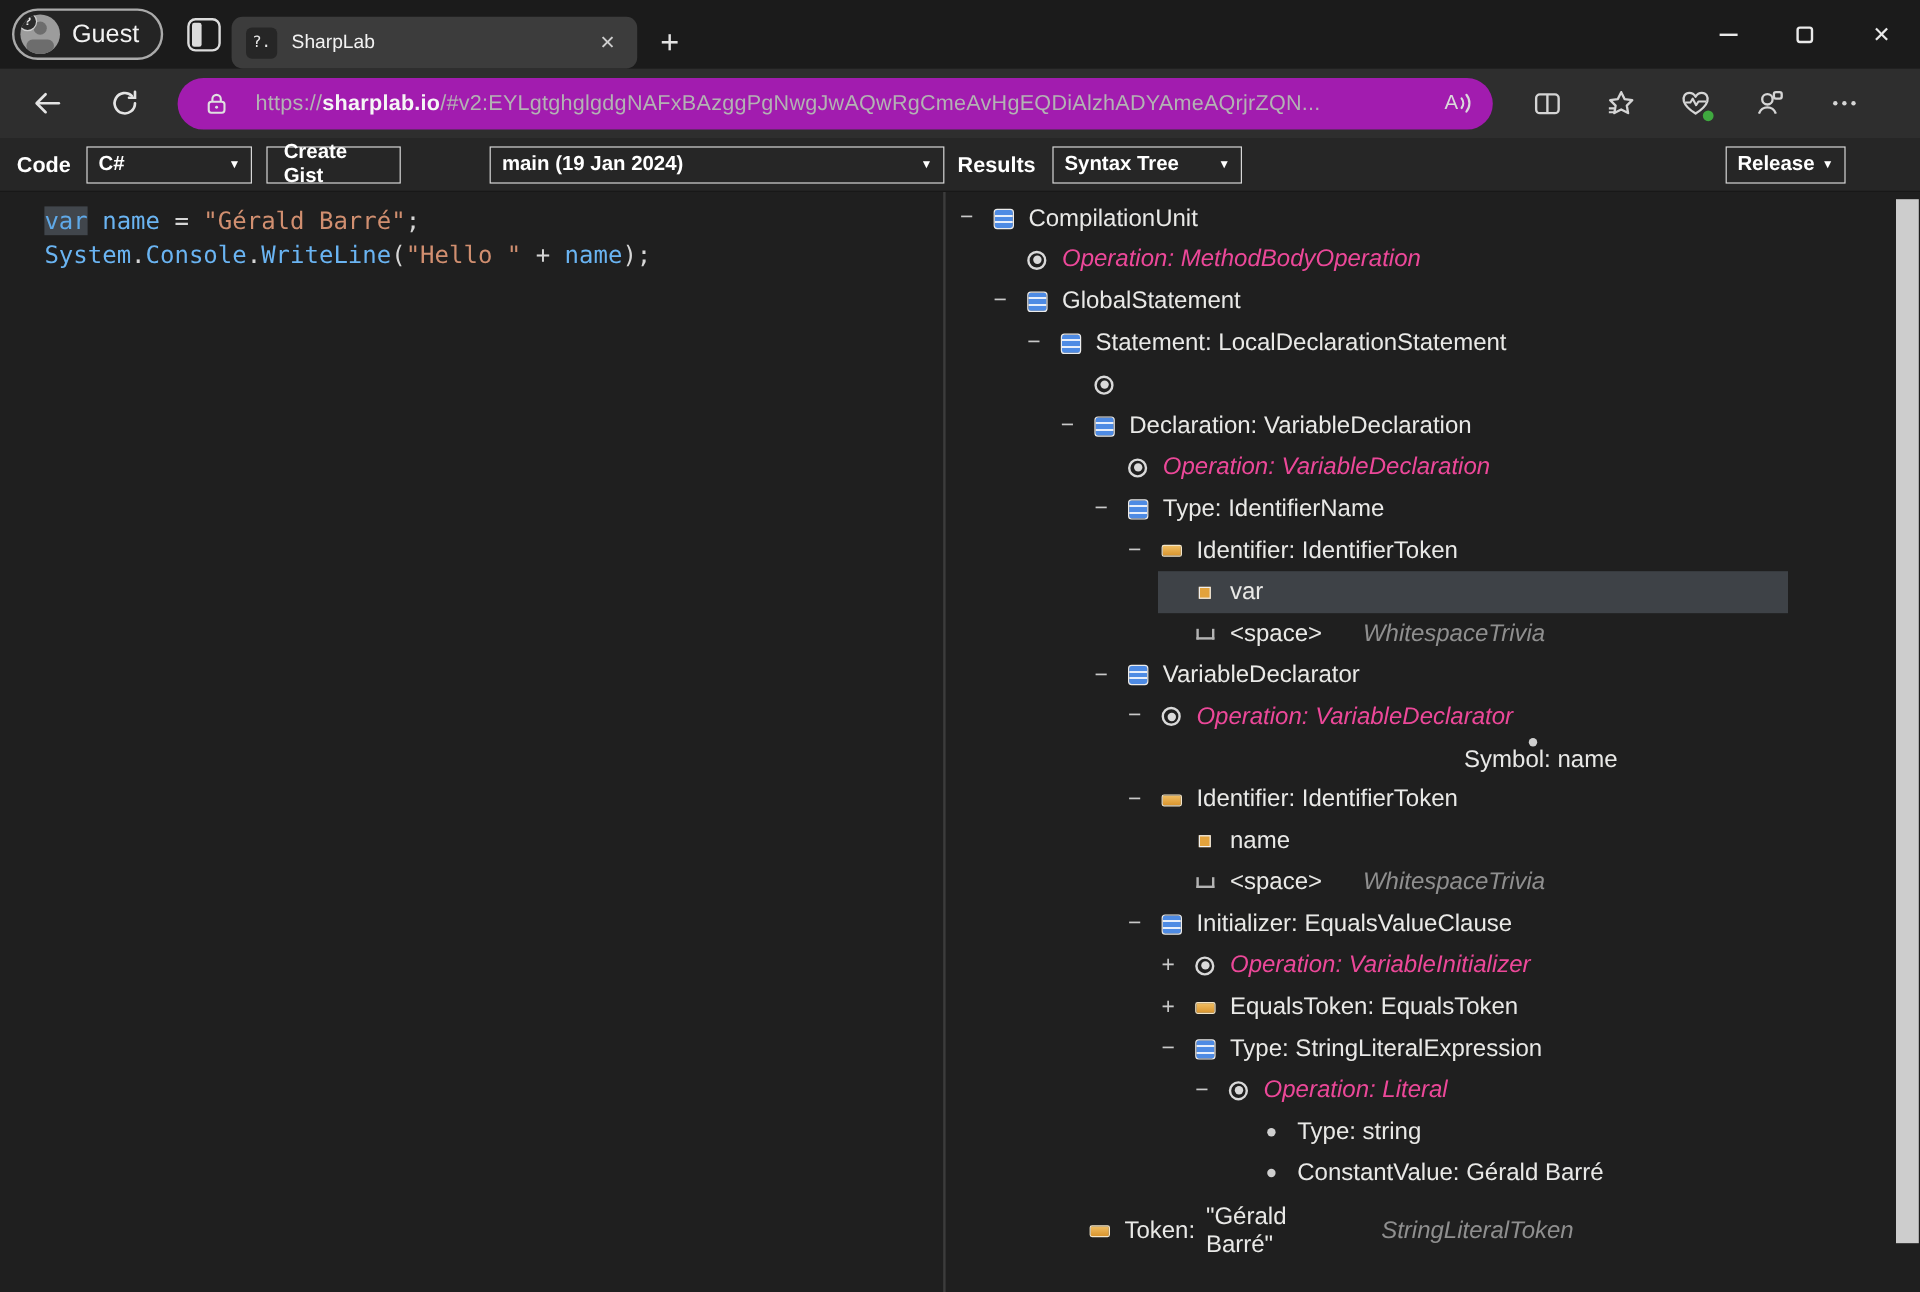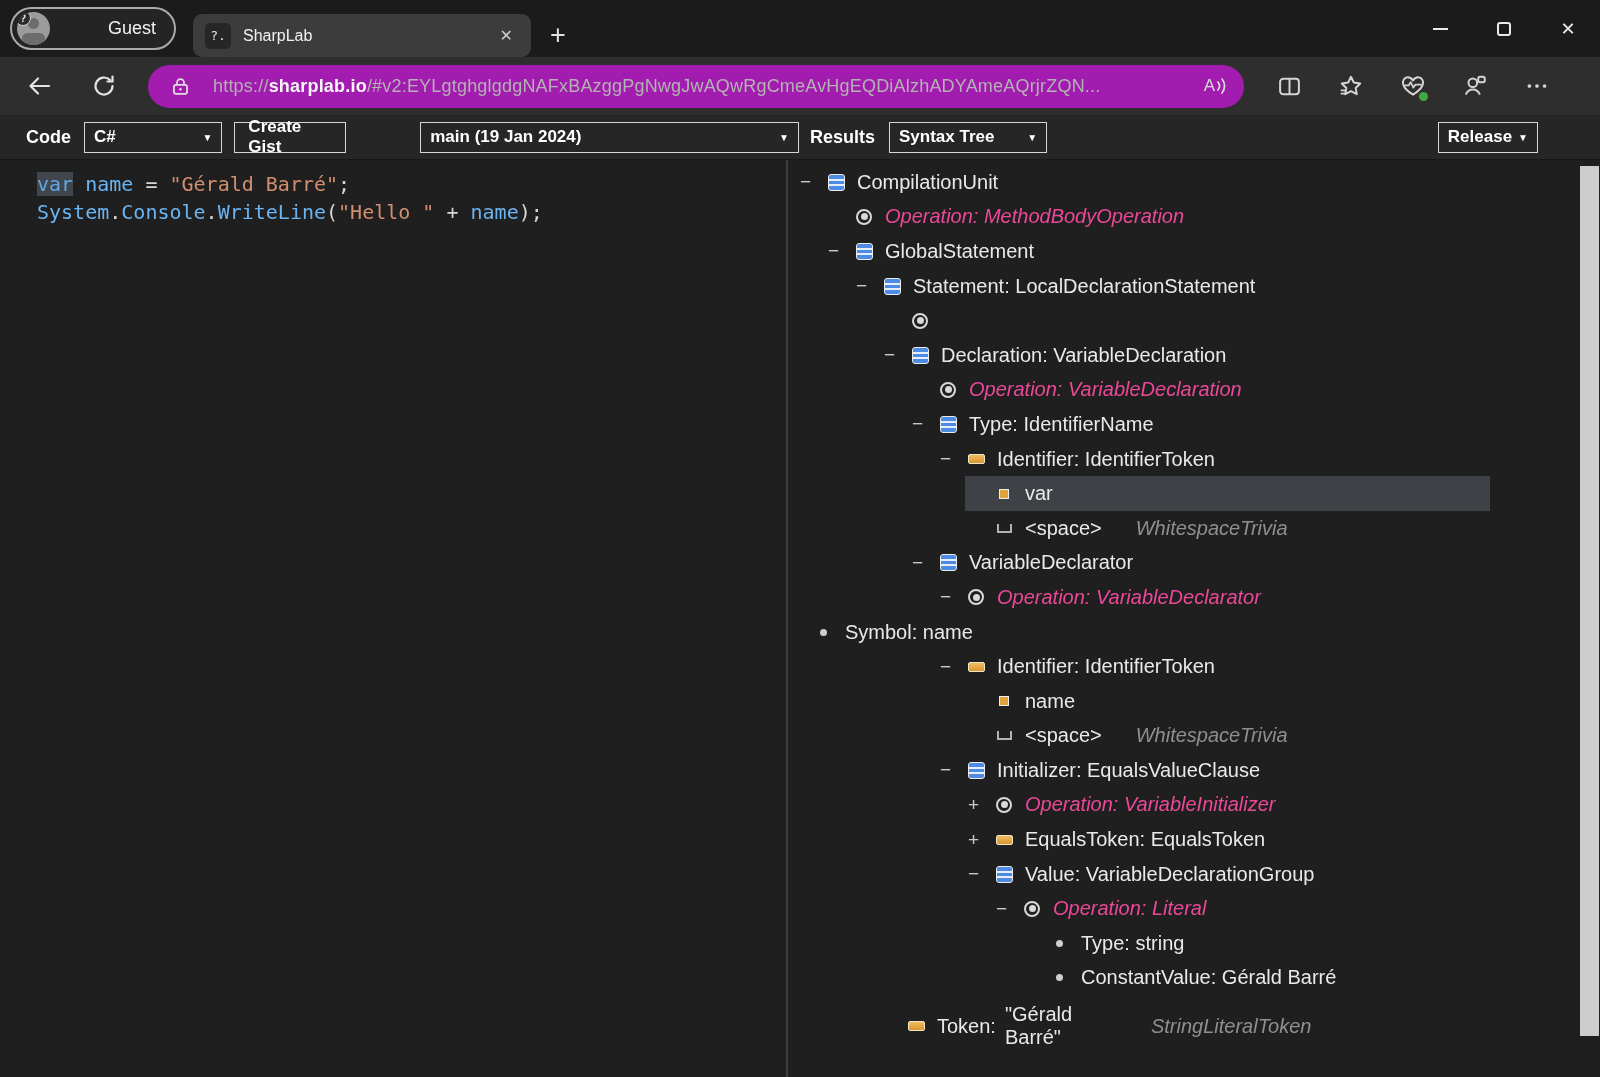--- a/index.html
+++ b/index.html
@@ -11,21 +11,21 @@
   .tabbar { height:57px; background:#1b1b1b; position:relative; display:flex; align-items:center; flex:0 0 auto; }
   .guest-pill { margin-left:10px; height:43px; border:2px solid #aaaaaa; border-radius:23px;
     display:flex; align-items:center; gap:10px; padding:0 18px 0 5px; background:#242424; }
   .avatar { width:33px; height:33px; border-radius:50%; background:#9c9c9c; position:relative; }
   .avatar .head { position:absolute; top:6px; left:11px; width:11px; height:11px; border-radius:50%; background:#6d6d6d; }
   .avatar .body { position:absolute; bottom:0; left:5px; width:23px; height:12px; border-radius:12px 12px 0 0; background:#6d6d6d;
     overflow:hidden; border-bottom-left-radius:16px; border-bottom-right-radius:16px; }
   .avatar { overflow:hidden; }
   .q-badge { position:absolute; top:-2px; left:-2px; width:16px; height:16px; border-radius:50%; background:#2b2b2b;
     border:1px solid #cfcfcf; color:#eaeaea; font-size:10px; font-weight:bold; display:flex; align-items:center; justify-content:center; z-index:2; }
-  .guest-label { font-size:18px; color:#f2f2f2;margin-left:48px; }
+  .guest-label { font-size:21px; color:#f2f2f2; }
   .tab-actions { margin-left:20px; width:28px; height:28px; border:2.5px solid #dcdcdc; border-radius:7px; position:relative; }
   .tab-actions .pane { position:absolute; left:2px; top:2px; bottom:2px; width:8px; background:#dcdcdc; border-radius:2px; }
   .tab { position:absolute; left:193px; top:14px; width:338px; height:43px; background:#3c3c3c; border-radius:9px;
     display:flex; align-items:center; padding:0 10px 0 12px; }
   .favicon { width:26px; height:26px; border-radius:5px; background:#262626; color:#e8e8e8;
     font-family:"DejaVu Sans Mono",monospace; font-size:13px; display:flex; align-items:center; justify-content:center; }
   .tab-title { margin-left:12px; font-size:16px; color:#f2f2f2; flex:1; white-space:nowrap; overflow:hidden; }
   .tab-close { color:#cfcfcf; font-size:16px; padding:4px 8px; }
   .newtab { position:absolute; left:540px; top:14px; width:36px; height:43px; color:#e3e3e3; font-size:27px; font-weight:300;
     display:flex; align-items:center; justify-content:center; }
@@ -43,21 +43,21 @@
     display:flex; align-items:center; padding:0 16px 0 22px; }
   .url-text { margin-left:22px; font-size:18px; color:#b3b3b3; white-space:nowrap; overflow:hidden; flex:1; letter-spacing:.2px; }
   .url-text b { color:#f5f5f5; }
   .readaloud { display:flex; align-items:center; gap:1px; }
   .ra-letter { font-size:17px; color:#dadada; }
   .urlicons { display:flex; align-items:center; margin-left:14px; }
   .urlicon { width:62px; display:flex; align-items:center; justify-content:center; position:relative; }
   .green-dot { position:absolute; right:16px; bottom:-2px; width:9px; height:9px; border-radius:50%; background:#3fa93f; }
 
   
-  .apptoolbar { height:45px; background:#262626; display:flex; align-items:stretch; flex:0 0 auto; border-bottom:1px solid #181818;padding-left:12px; }
+  .apptoolbar { height:45px; background:#262626; display:flex; align-items:stretch; flex:0 0 auto; border-bottom:1px solid #181818; }
   .tleft { width:787px; flex:0 0 auto; display:flex; align-items:center; padding-left:14px; }
   .tright { flex:1; display:flex; align-items:center; padding-left:11px; }
   .ui-label { font-size:18px; font-weight:bold; color:#ffffff; }
   .uiselect, .uibtn { height:31px; border:1px solid #d6d6d6; display:flex; align-items:center;
     font-size:17px; font-weight:bold; color:#ffffff; background:#262626; }
   .uiselect { padding:0 9px; }
   .uibtn { padding:0 13px; }
   .caret { font-size:10px; margin-left:auto; padding-left:8px; }
   .sel-lang { width:148px; margin-left:13px; }
   .btn-gist { margin-left:12px; }
@@ -318,21 +318,21 @@
             </span>
             <span class="tlabel">VariableDeclarator</span>
           </div>
           <div class="trow" style="padding-left: 152px;">
             <span class="expander">−</span>
             <span class="icwrap">
               <span class="ic ic-operation"></span>
             </span>
             <span class="tlabel italic">Operation: VariableDeclarator</span>
           </div>
-          <div class="trow" style="">
+          <div class="trow" style="padding-left: 180px; flex-direction: column;">
             <span class="expander"></span>
             <span class="icwrap">
               <span class="ic ic-bullet"></span>
             </span>
             <span class="tlabel">Symbol: name</span>
           </div>
           <div class="trow" style="padding-left: 152px;">
             <span class="expander">−</span>
             <span class="icwrap">
               <span class="ic ic-token"></span>
@@ -373,21 +373,21 @@
             <span class="icwrap">
               <span class="ic ic-token"></span>
             </span>
             <span class="tlabel">EqualsToken: EqualsToken</span>
           </div>
           <div class="trow" style="padding-left: 180px;">
             <span class="expander">−</span>
             <span class="icwrap">
               <span class="ic ic-node"></span>
             </span>
-            <span class="tlabel">Value: VariableDeclarationGroup</span>
+            <span class="tlabel">Type: StringLiteralExpression</span>
           </div>
           <div class="trow" style="padding-left: 208px;">
             <span class="expander">−</span>
             <span class="icwrap">
               <span class="ic ic-operation"></span>
             </span>
             <span class="tlabel italic">Operation: Literal</span>
           </div>
           <div class="trow" style="padding-left: 236px;">
             <span class="expander"></span>

